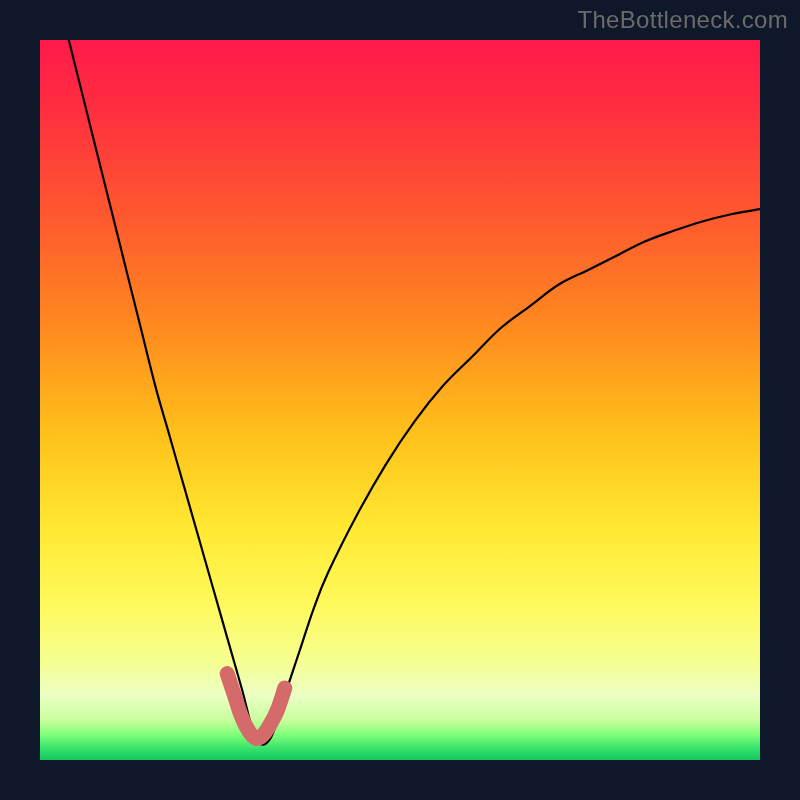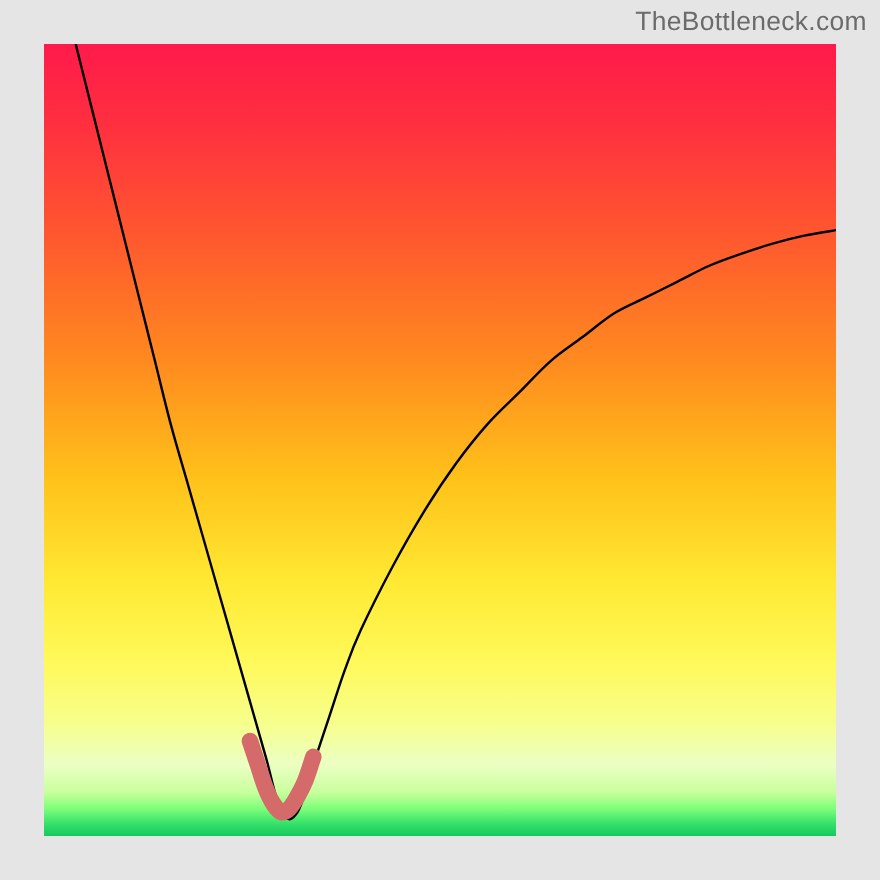--- a/index.html
+++ b/index.html
@@ -10,21 +10,21 @@
     background: #000;
     overflow: hidden;
     font-family: Arial, Helvetica, sans-serif;
   }
   .frame {
     position: absolute;
     left: 0;
     top: 0;
     width: 800px;
     height: 800px;
-    background: #e5e5e5;
+    background: #0f172a;
   }
   .plot-area {
     position: absolute;
     left: 40px;
     top: 40px;
     width: 720px;
     height: 720px;
     overflow: hidden;
   }
   .gradient-bg {

